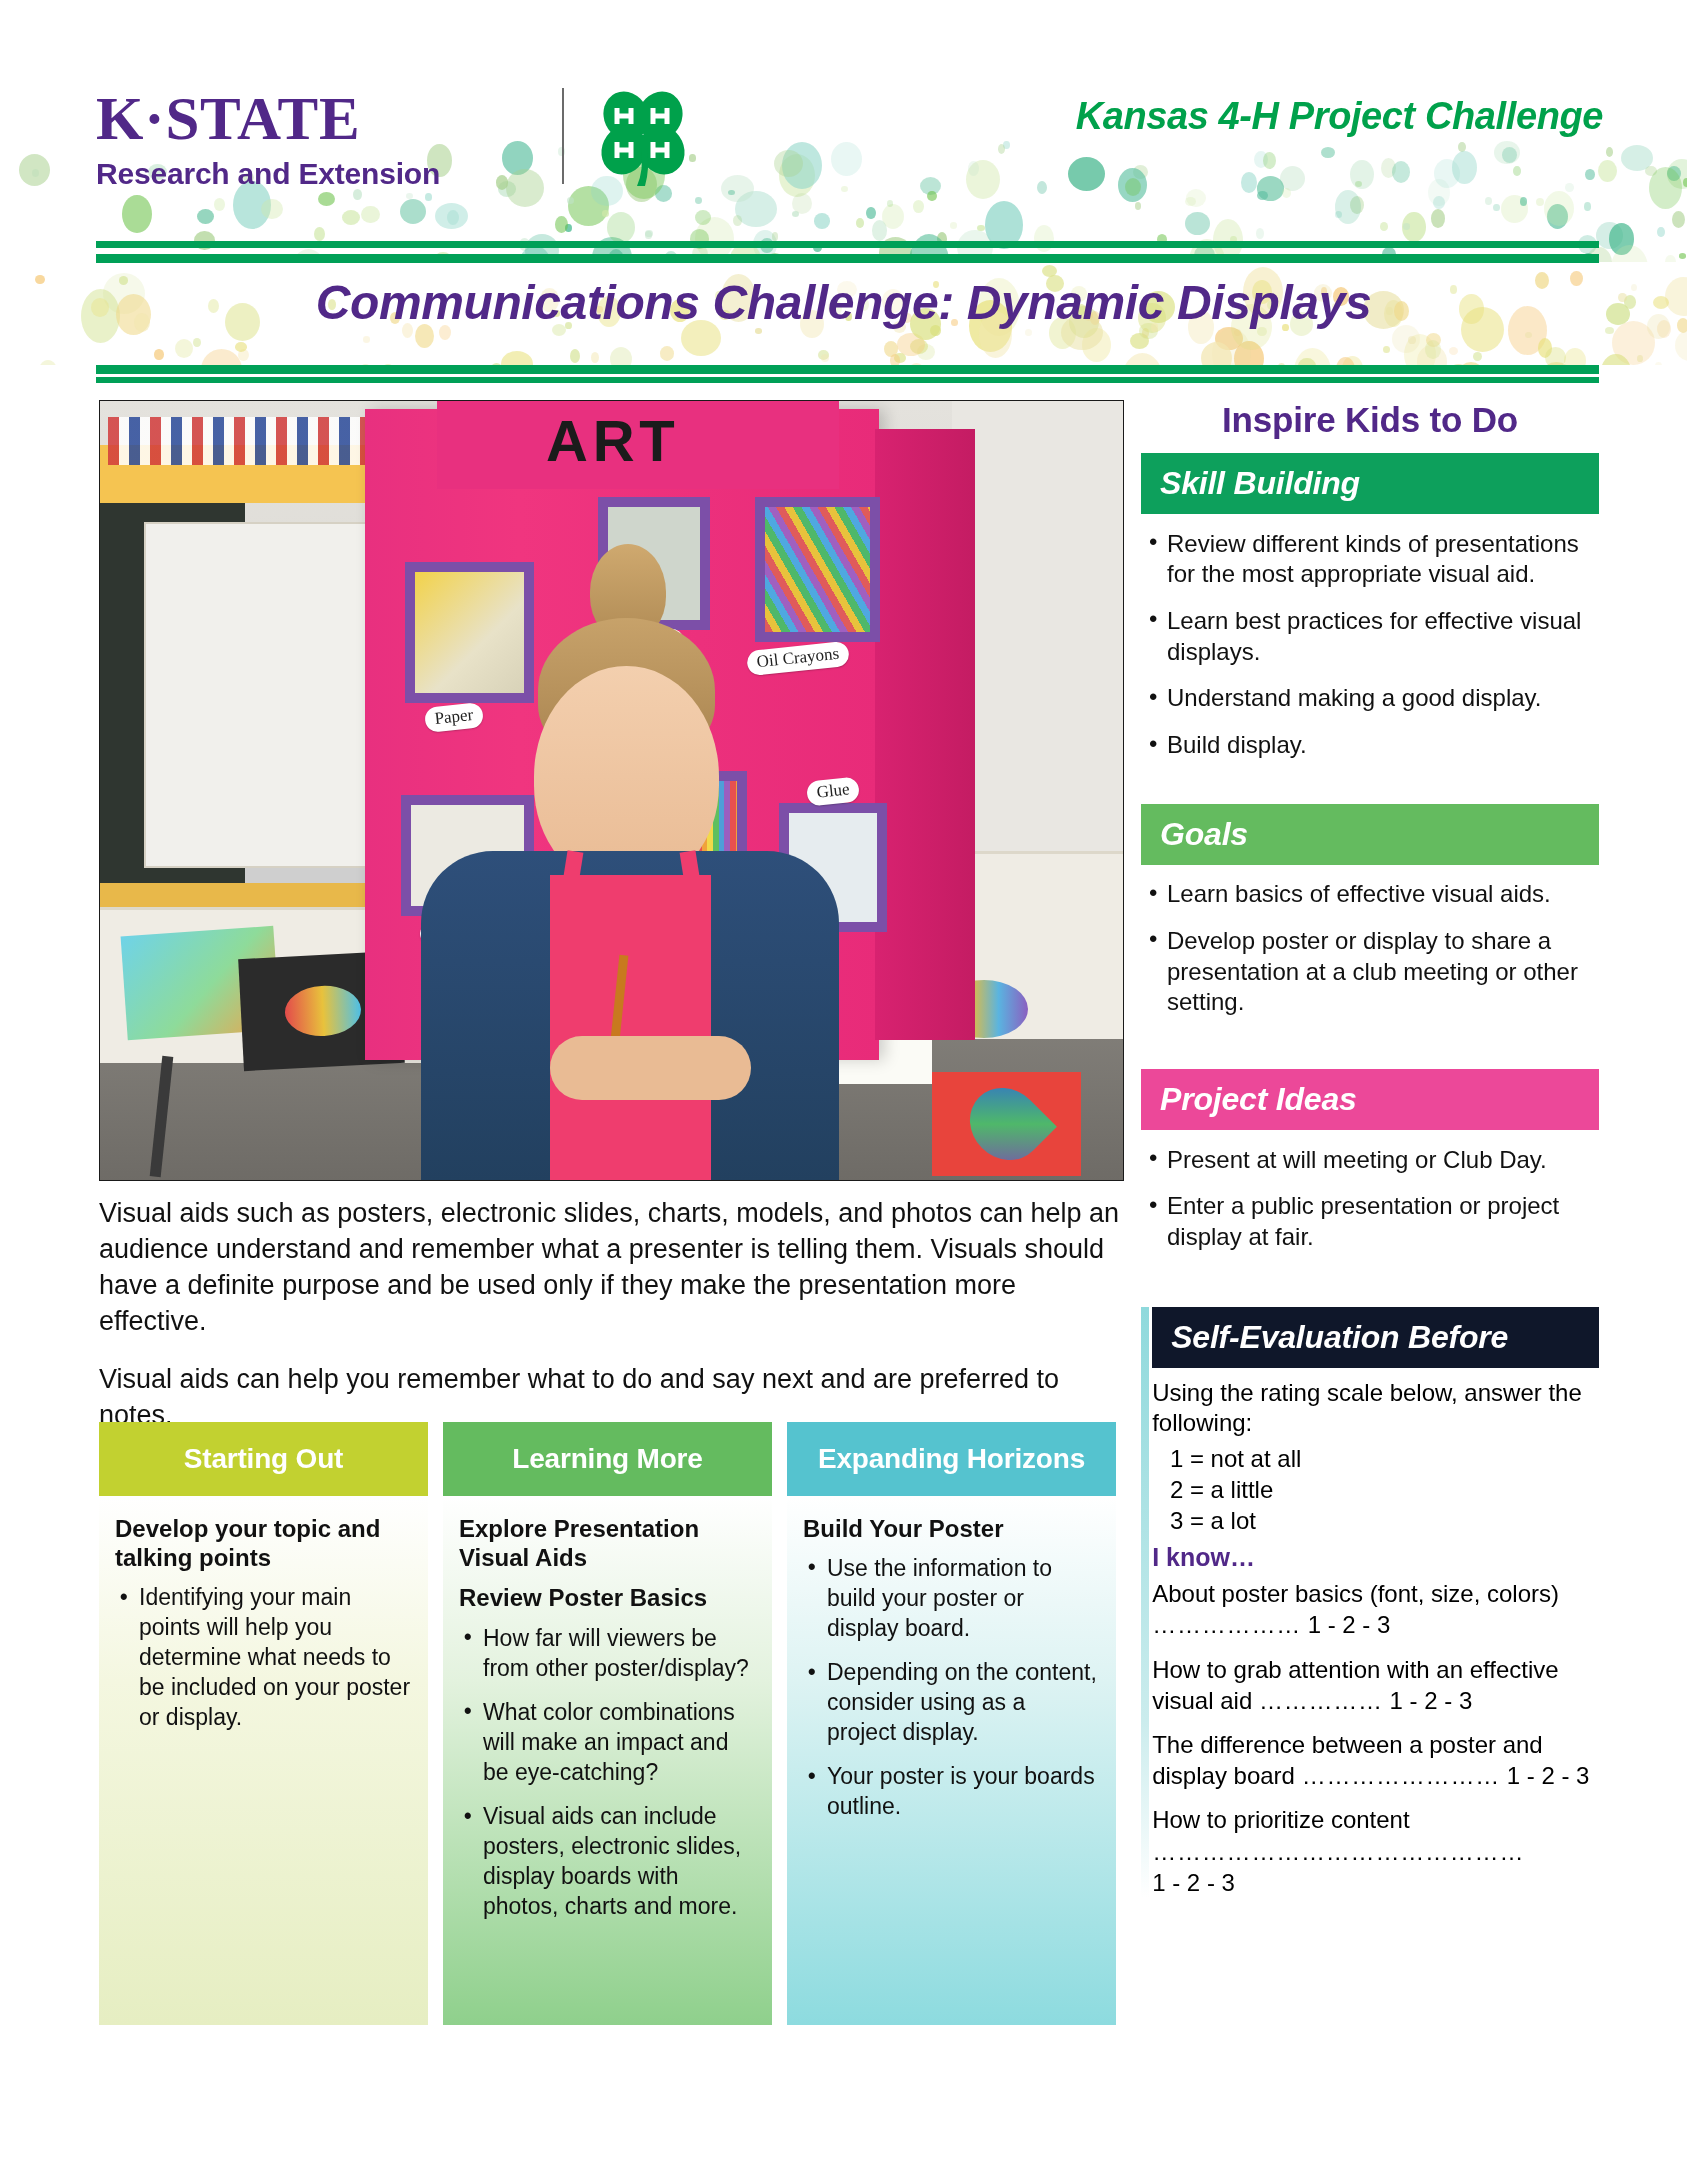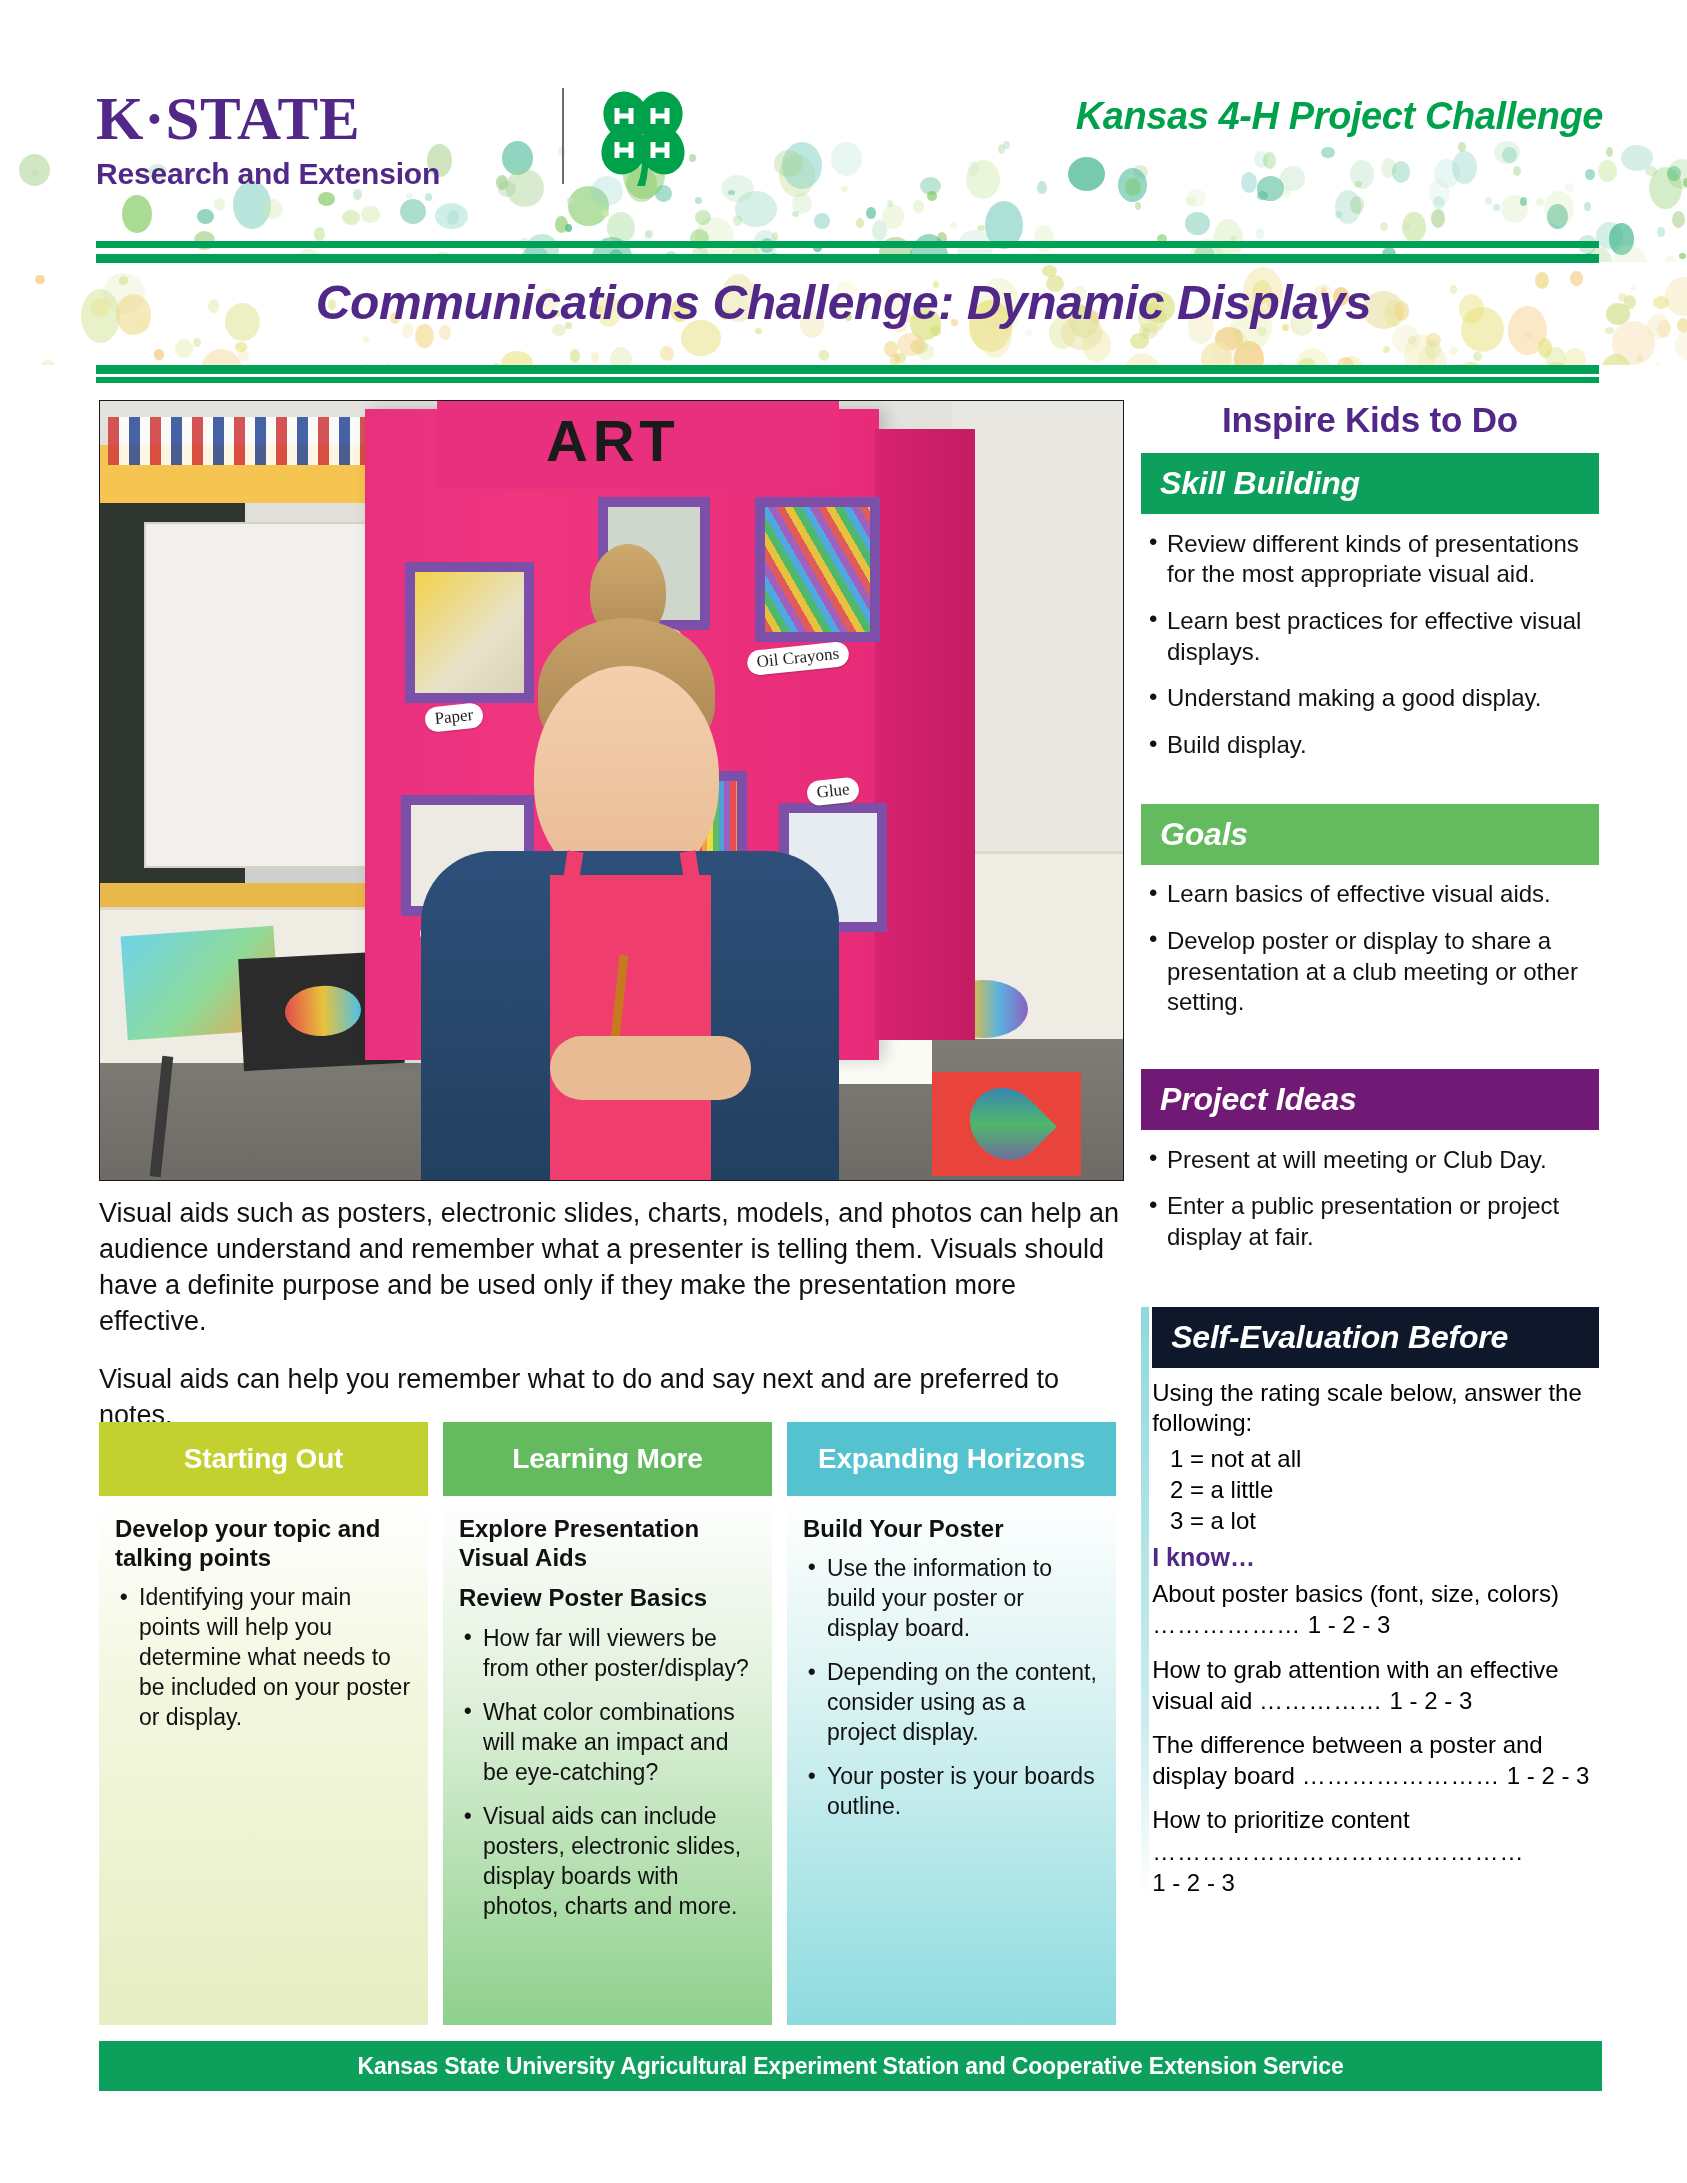--- a/index.html
+++ b/index.html
@@ -88,21 +88,21 @@
   .col-list{margin:0;padding:0;list-style:none;}
   .col-list li{position:relative;padding-left:24px;font-size:23px;line-height:1.3;margin-bottom:14.5px;color:#111;}
   .col-list li:before{content:"\2022";position:absolute;left:4.8px;top:-0.8px;}
 
   
   .side{position:absolute;left:1141px;top:400px;width:458px;}
   .inspire{text-align:center;font-size:35px;font-weight:bold;color:#512888;margin-bottom:13px;letter-spacing:-0.2px;}
   .sec-bar{height:61px;display:flex;align-items:center;padding-left:19px;box-sizing:border-box;color:#fff;font-size:32px;font-weight:bold;font-style:italic;letter-spacing:-0.2px;}
   .bar-green{background:#0da05c;}
   .bar-mid{background:#64bb5f;}
-  .bar-lime{background:#701a75;text-align:center;}
+  .bar-lime{background:#ec4899;text-align:center;}
   .bar-teal{background:#0f172a;}
   .side-list{margin:14.5px 0 0 0;padding:0;list-style:none;}
   .side-list li{position:relative;padding-left:26px;font-size:24px;line-height:1.28;margin-bottom:16px;color:#111;}
   .side-list li:before{content:"\2022";position:absolute;left:8px;top:-1.6px;}
   .gap-a{height:27px;}
   .gap-b{height:35px;}
 
   .eval{position:relative;margin-top:11.2px;padding-left:11.2px;}
   .eval:before{content:"";position:absolute;left:0;top:0;width:8px;height:100%;background:linear-gradient(180deg,#8fd9dc 0%,#cbeced 70%,#ffffff 100%);}
   .eval-intro{font-size:24px;line-height:1.26;margin:9.6px 0 4.8px 0;}
@@ -631,16 +631,15 @@
         <span class="scorenums">1 - 2 - 3</span>
       </div>
       <div class="q">
         <span>How to prioritize content</span>
         <span class="dots">………………………………………</span>
         <span class="scorenums">1 - 2 - 3</span>
       </div>
     </div>
   </div>
 
-  <div class="footer">Kansas State University Agricultural Experiment Station and Cooperative Extension Service</div>
 
 </div>
 
 
 </body></html>

